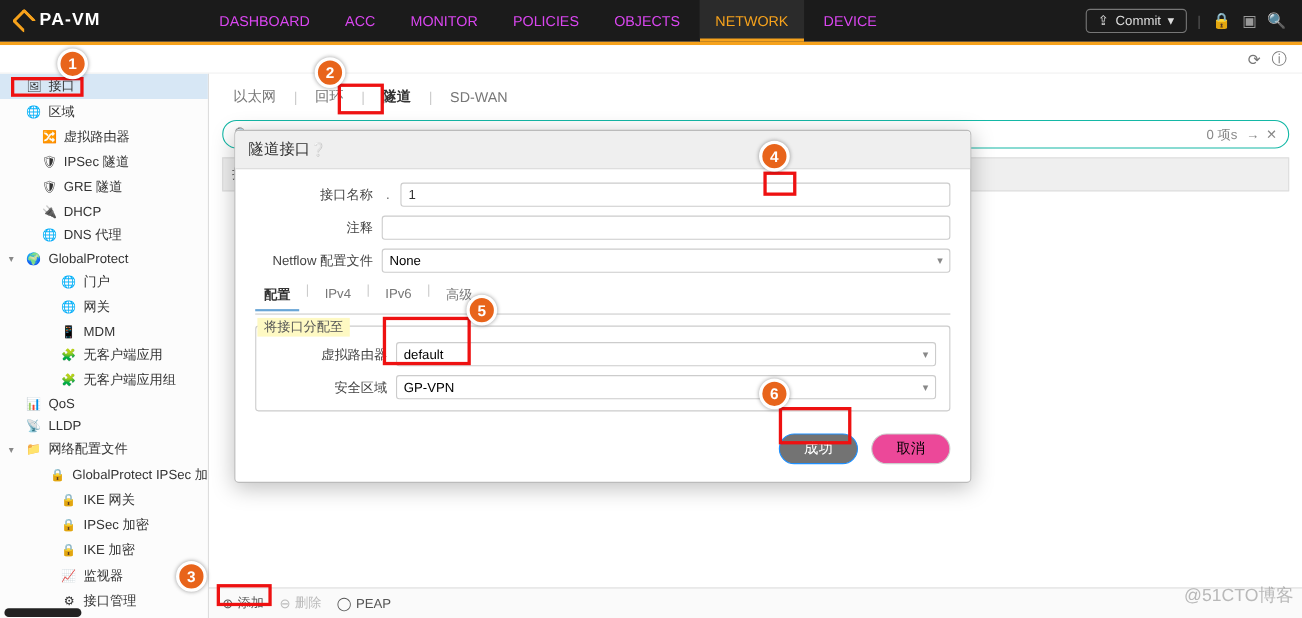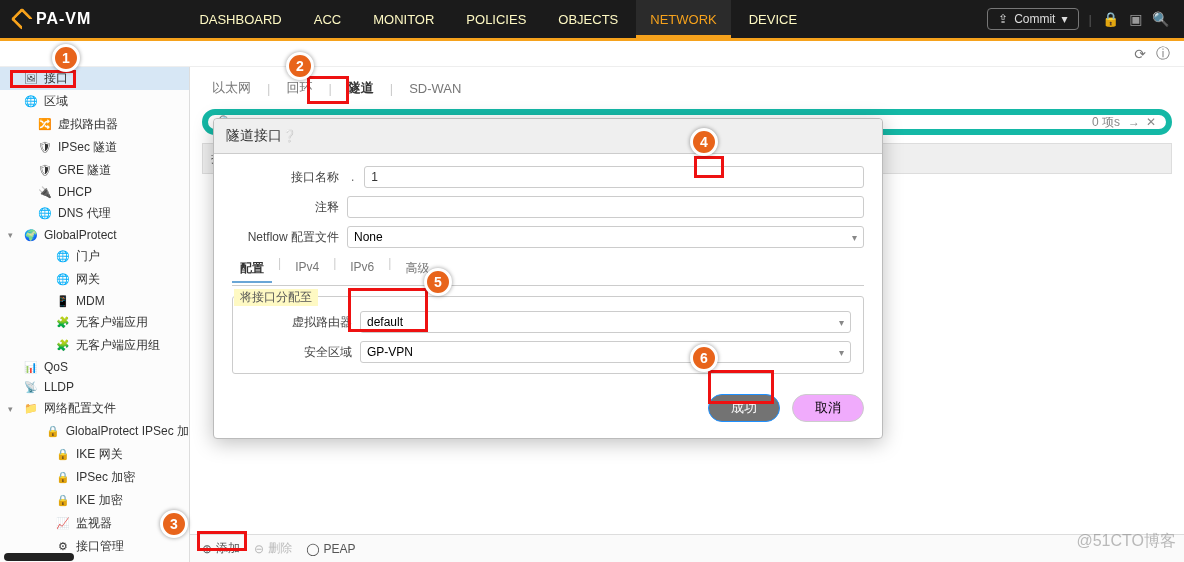--- a/index.html
+++ b/index.html
@@ -3,21 +3,21 @@
 <meta charset="utf-8">
 <style>
 * { box-sizing: border-box; margin: 0; padding: 0; font-family: Arial, "Microsoft YaHei", sans-serif; }
 body { width: 1184px; height: 562px; background: #f4f4f4; overflow: hidden; position: relative; }
 
 
 .topbar { height: 38px; background: #1b1b1b; display: flex; align-items: center; color: #bfbfbf; font-size: 13px; }
 .logo { display: flex; align-items: center; gap: 6px; padding: 0 14px; color: #fff; font-weight: 700; font-size: 16px; letter-spacing: 1px; }
 .logo-mark { width: 16px; height: 16px; border: 3px solid #f6a21c; border-right-color: transparent; border-radius: 3px; transform: rotate(45deg); }
 .navtabs { display: flex; gap: 4px; margin-left: 80px; }
-.navtab { padding: 0 14px; height: 38px; display: flex; align-items: center; cursor: pointer; color: #fef9c3; }
+.navtab { padding: 0 14px; height: 38px; display: flex; align-items: center; cursor: pointer; color: #d946ef; }
 .navtab.active { background: #2b2b2b; color: #f6a21c; box-shadow: inset 0 -3px 0 #f6a21c; }
 .top-right { margin-left: auto; display: flex; align-items: center; gap: 10px; padding-right: 14px; }
 .commit-btn { border: 1px solid #777; border-radius: 4px; padding: 3px 10px; display: flex; align-items: center; gap: 6px; font-size: 12px; color: #ddd; cursor: pointer; }
 .top-sep { color: #555; }
 .top-icon { color: #999; cursor: pointer; font-size: 14px; }
 .yellowline { height: 3px; background: #f6a21c; }
 
 
 .util-row { height: 26px; display:flex; justify-content:flex-end; align-items:center; gap:10px; padding-right:14px; color:#777; font-size:14px; background:#fff; border-bottom:1px solid #eee;}
 .util-row span{cursor:pointer;}
@@ -34,21 +34,21 @@
 .side-ico { width:14px; height:14px; display:inline-flex; align-items:center; justify-content:center; font-size:11px; }
 .caret { width:10px; color:#888; font-size:9px; }
 .scroll-thumb{position:absolute; bottom:1px; left:4px; width:70px;height:8px;background:#222;border-radius:4px;}
 
 
 .main { flex:1; position:relative; background:#fff; }
 .subtabs { display:flex; gap:8px; align-items:center; padding: 8px 14px; font-size:13px; color:#777; }
 .subtab { padding: 4px 8px; cursor:pointer; }
 .subtab.active { color:#333; font-weight:600; }
 .sep{color:#ccc;}
-.searchbar{ margin:0 12px; display:flex; align-items:center; border:6px solid #14b8a6; border-radius:14px; height:26px; padding:0 10px; color:#888; font-size:12px;}
+.searchbar{ margin:0 12px; display:flex; align-items:center; border:1px solid #14b8a6; border-radius:14px; height:26px; padding:0 10px; color:#888; font-size:12px;}
 .searchbar input{ flex:1; border:none; outline:none; font-size:12px; background:transparent;}
 .count{white-space:nowrap; margin-left:6px;}
 .tbl-head{ margin:8px 12px 0; background:#efefef; border:1px solid #ddd; display:flex; font-size:12px; color:#444;}
 .th{ padding:6px 8px; border-right:1px solid #ddd; }
 .th:last-child{border-right:none;}
 
 
 .footerbar{ position:absolute; left:0; right:0; bottom:0; height:28px; border-top:1px solid #ddd; background:#fafafa; display:flex; align-items:center; gap:14px; padding:0 12px; font-size:12px; color:#555;}
 .foot-btn{display:flex;align-items:center;gap:4px;cursor:pointer;}
 .foot-btn.disabled{color:#bbb;cursor:default;}
@@ -66,21 +66,21 @@
 .fsmall{ width:48px; margin-left:6px; background:#fff; color:#333; text-align:left;}
 .dot{margin:0 4px;color:#666;}
 .fselect{ flex:1; height:22px; border:1px solid #ccc; border-radius:3px; padding:0 6px; display:flex; align-items:center; justify-content:space-between; background:#fff;}
 .chev{color:#888;font-size:10px;}
 .innertabs{ display:flex; gap:6px; border-bottom:1px solid #ccc; margin:6px 0 10px; padding-bottom:2px;}
 .itab{ padding:4px 8px; cursor:pointer; color:#777;}
 .itab.active{ color:#333; border-bottom:2px solid #6aa6d6; font-weight:600;}
 .fieldset{ border:1px solid #ccc; border-radius:3px; padding:14px 12px 10px; position:relative; margin-bottom:12px;}
 .legend{ position:absolute; top:-8px; left:1px; background:#fef9c3; padding:0 6px; color:#555;}
 .modal-foot{ display:flex; justify-content:flex-end; gap:12px; padding:4px 18px 16px;}
-.btn{ height:28px; padding:0 22px; border-radius:14px; border:1px solid #ccc; background:#f0abfc; cursor:pointer; font-size:13px;}
+.btn{ height:28px; padding:0 22px; border-radius:14px; border:1px solid #ccc; background:#ec4899; cursor:pointer; font-size:13px;}
 .btn.primary{ background:#737373; color:#fff; border-color:#1e90ff;}
 
 
 .redbox{ position:absolute; border:3px solid #e11; pointer-events:none; }
 .marker{ position:absolute; width:28px; height:28px; background:#e8641b; border:3px solid #fff; border-radius:50%; color:#fff; font-weight:700; display:flex; align-items:center; justify-content:center; font-size:14px; box-shadow:0 0 4px rgba(0,0,0,.4); pointer-events:none;}
 
 .watermark{position:absolute; right:8px; bottom:10px; color:rgba(120,120,120,.5); font-size:16px;}
 </style>
 </head>
 <body>

